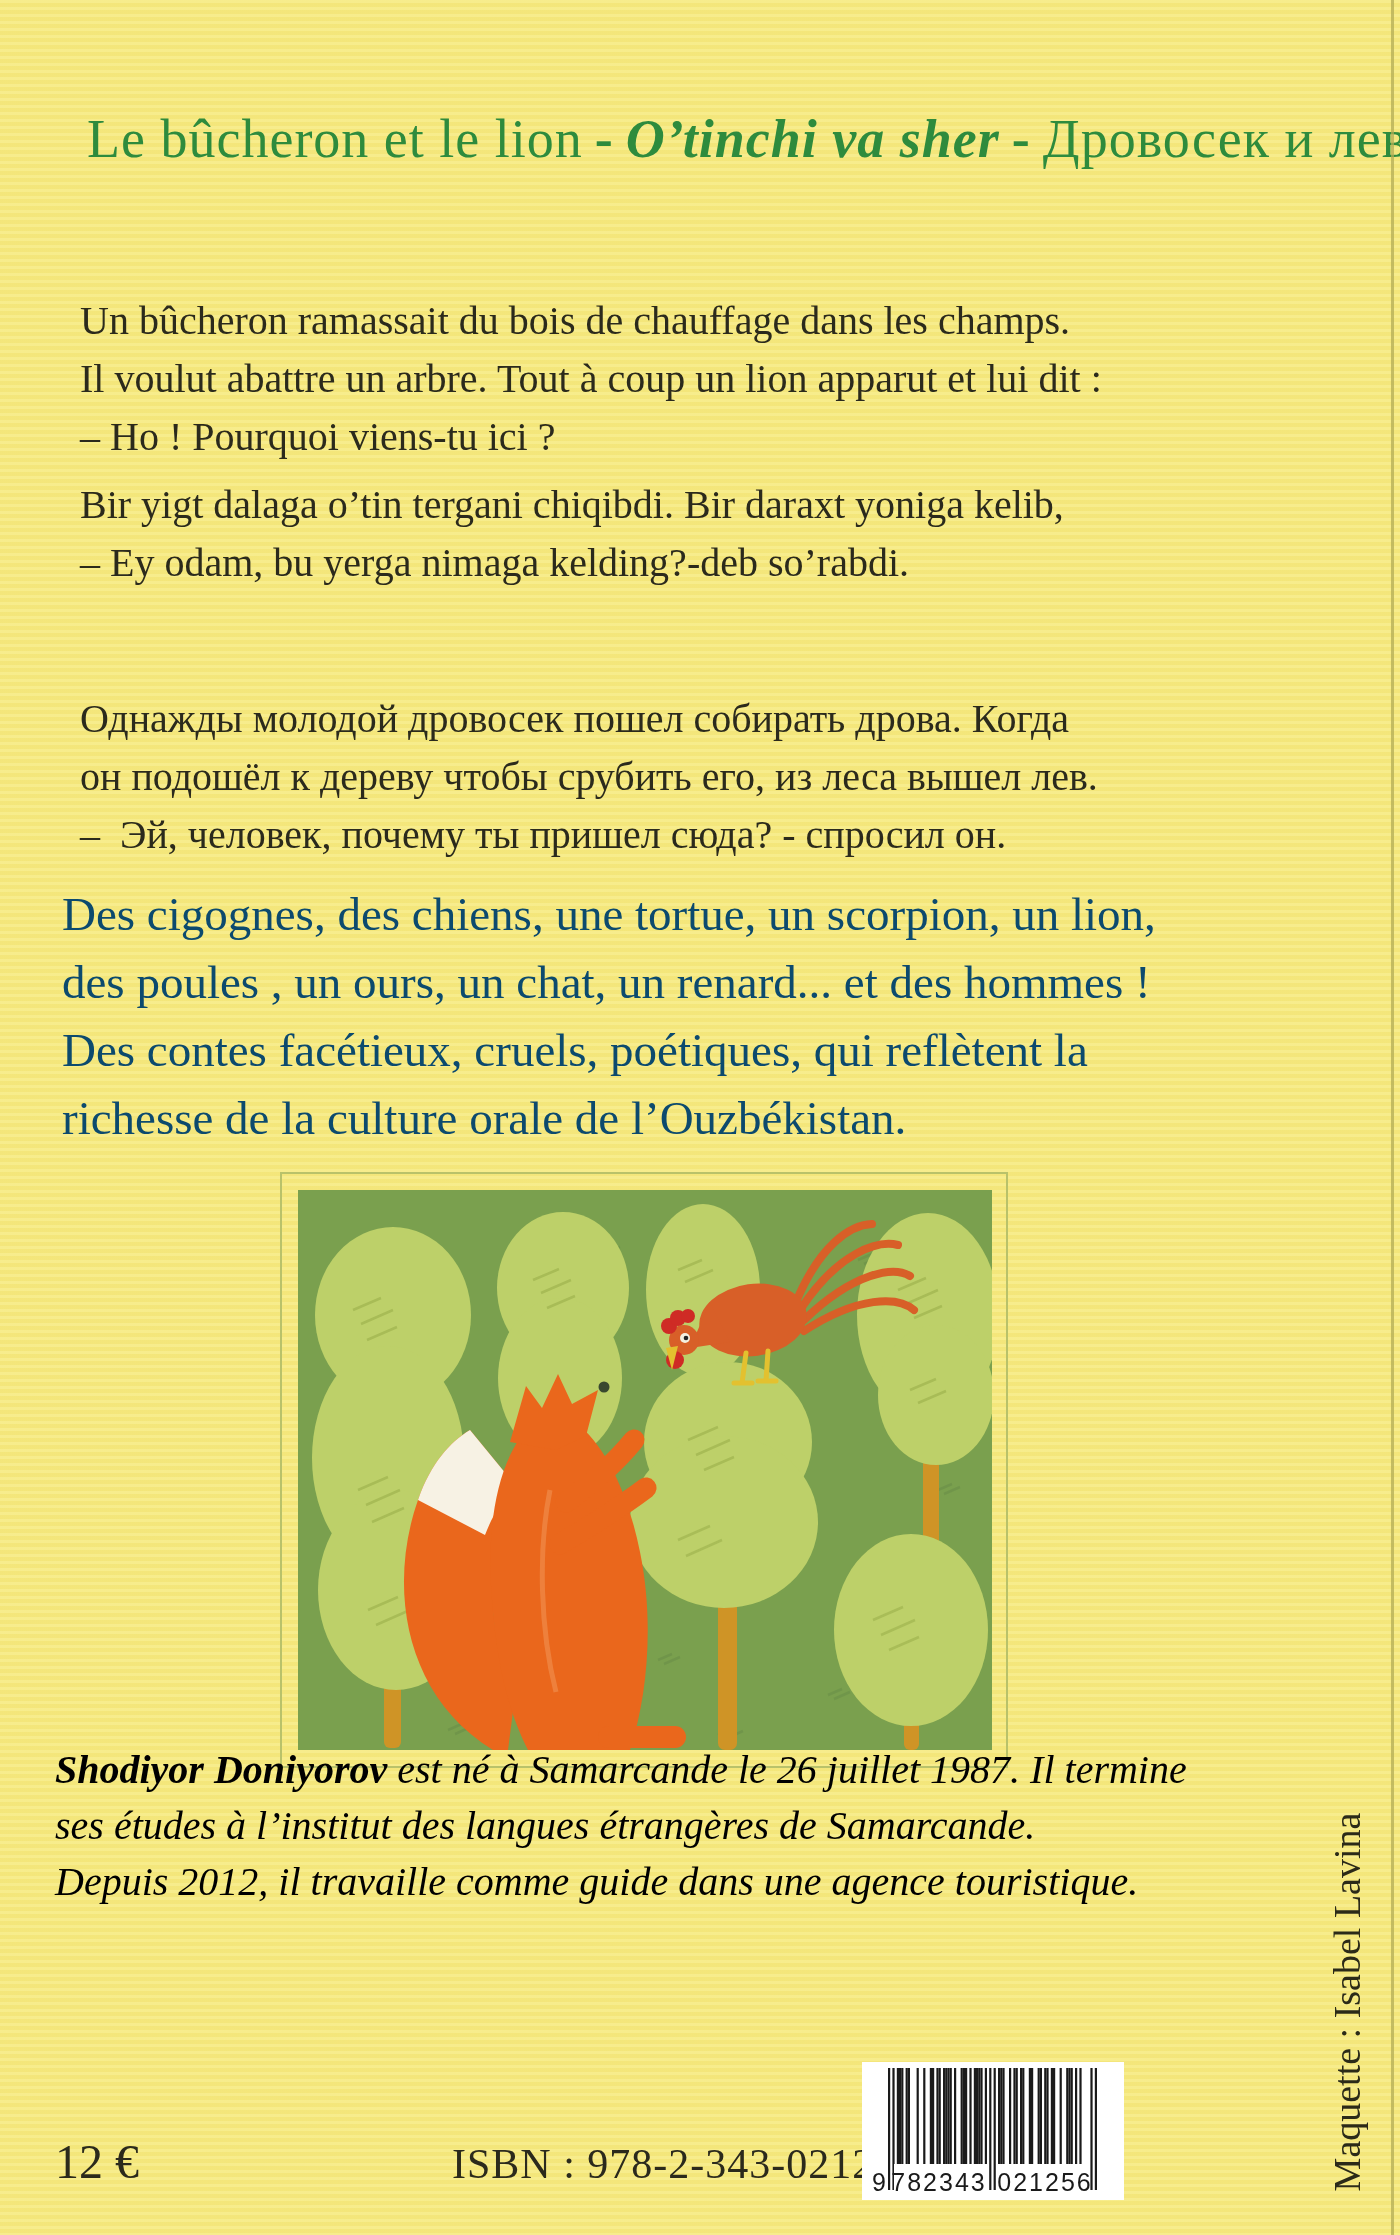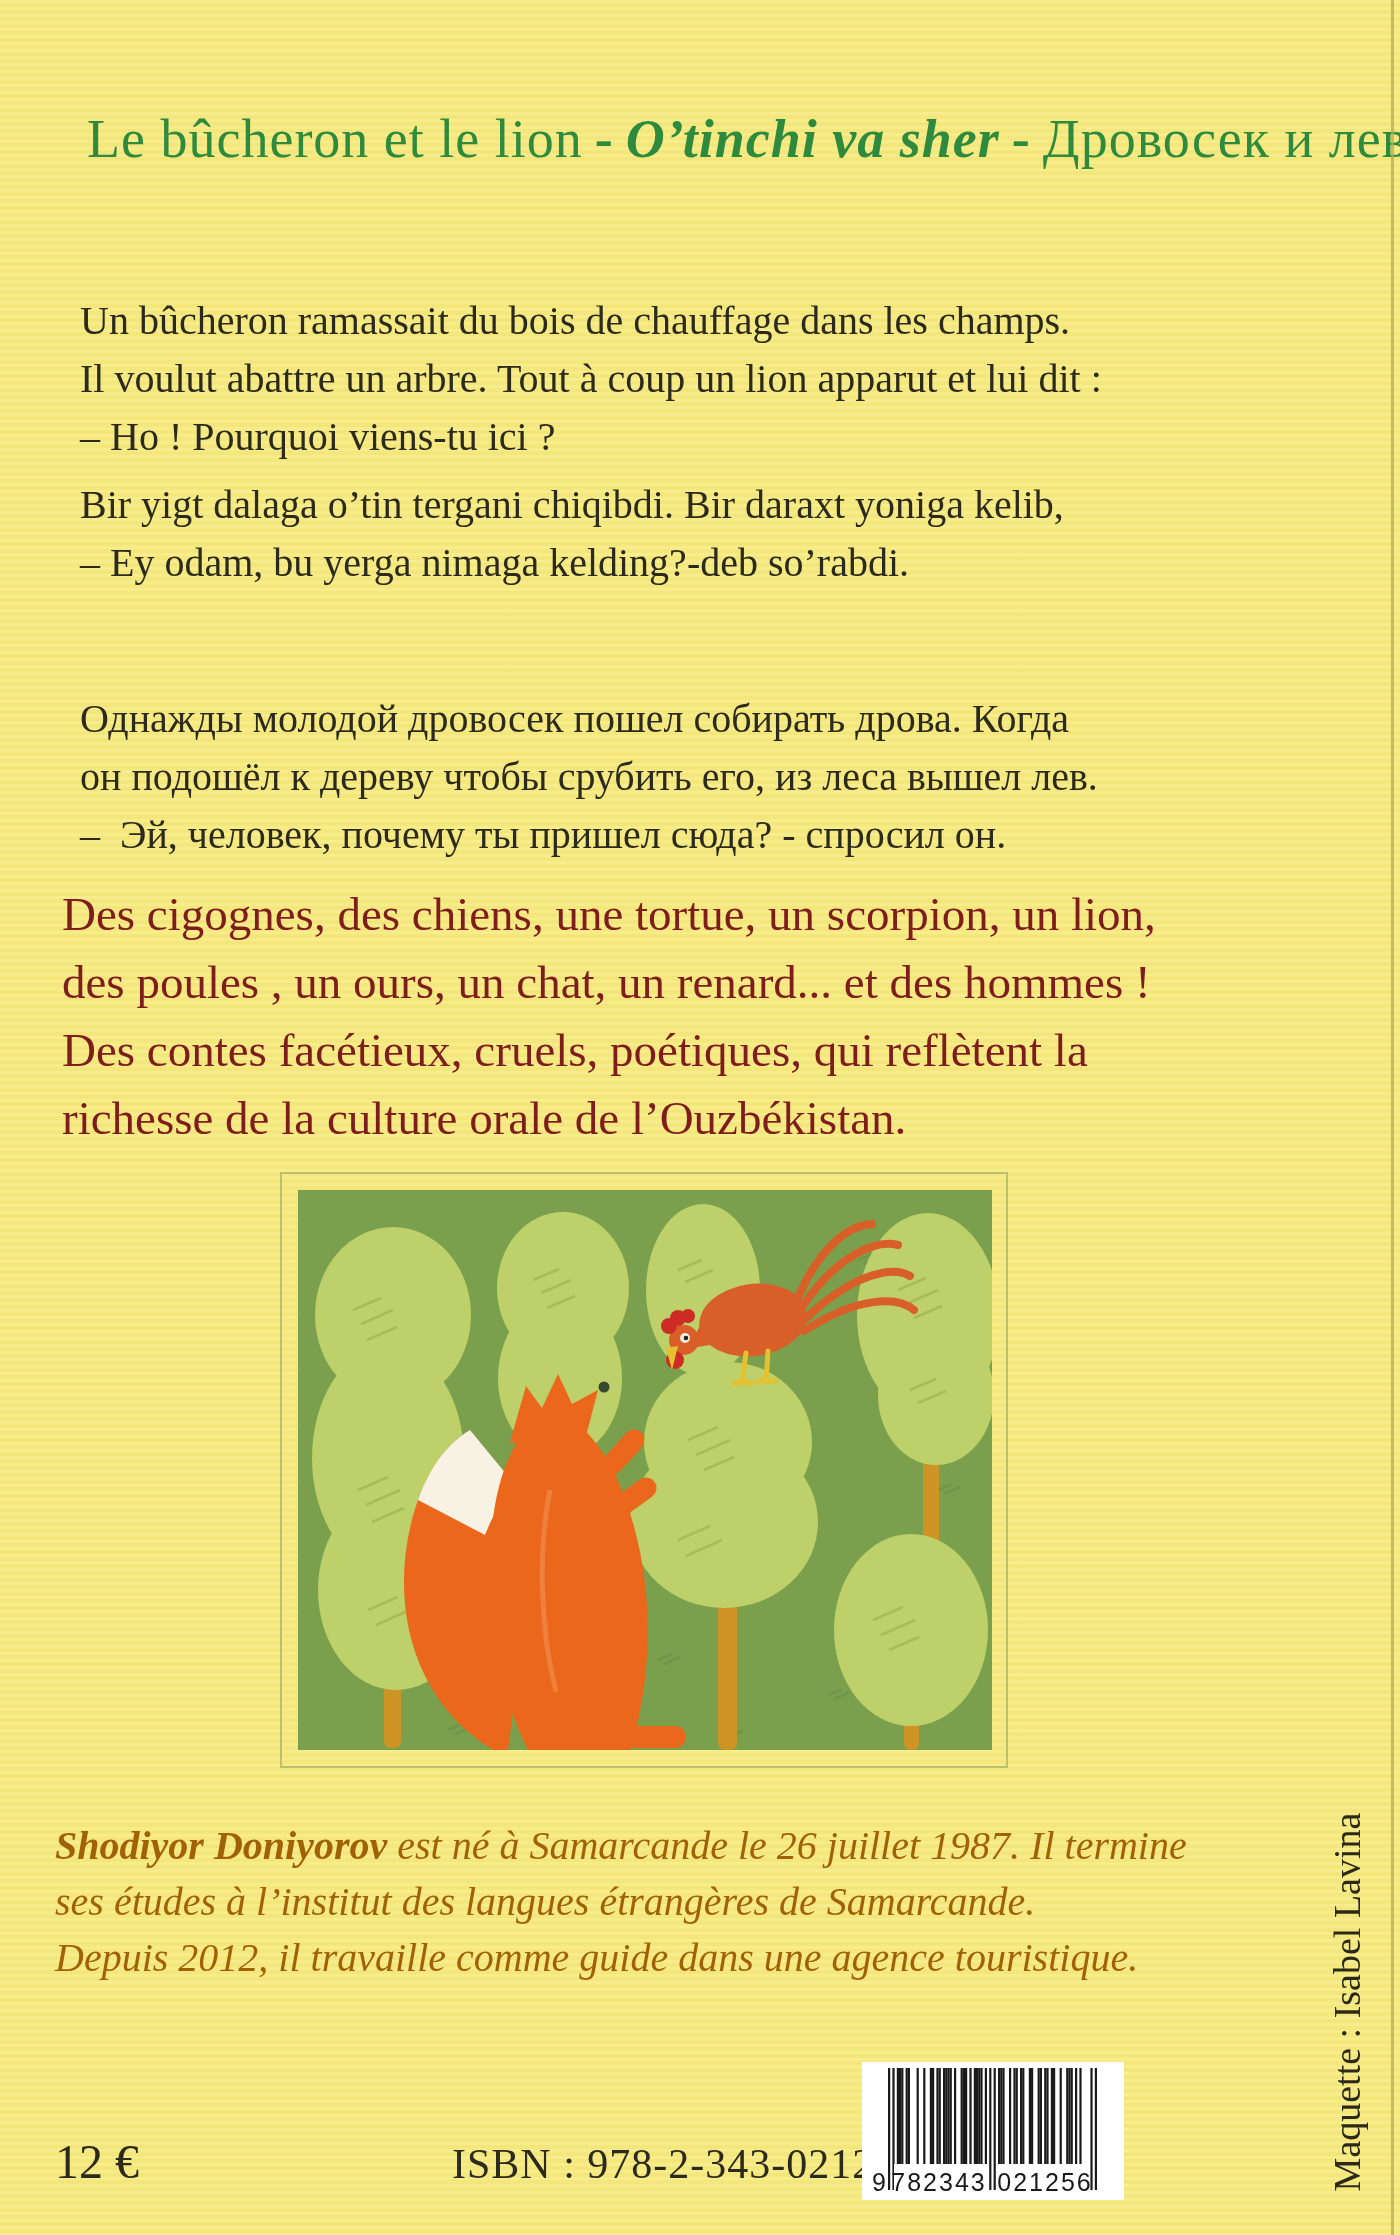--- a/index.html
+++ b/index.html
@@ -29,38 +29,38 @@
     margin-top:22px;font-size:56px;font-style:italic;font-weight:bold;
     letter-spacing:2px;
   }
   .story{position:absolute;left:80px;width:1180px;line-height:58px;font-size:40px;}
   .story .line{white-space:pre;}
   .story-fr{top:292px;}
   .story-uz{top:476px;}
   .story-ru{top:690px;}
   .blurb{
     position:absolute;left:62px;top:880px;width:1180px;
-    font-size:47px;line-height:68px;color:#7f1d1d;
+    font-size:47px;line-height:68px;color:#0c4a6e;
   }
   .blurb .line{white-space:pre;}
 
   
   .illu-frame{
     position:absolute;left:280px;top:1172px;width:724px;height:592px;
     border:2px solid #b9c26a;
   }
   .illu{
     position:absolute;left:298px;top:1190px;width:694px;height:560px;
     display:block;
   }
 
   
   .bio{
-    position:absolute;left:55px;top:1818px;width:1200px;
-    font-size:40px;line-height:56px;font-style:italic;color:#a16207;
+    position:absolute;left:55px;top:1742px;width:1200px;
+    font-size:40px;line-height:56px;font-style:italic;color:#000000;
   }
   .bio .line{white-space:pre;}
   .bio .author{font-weight:bold;}
 
   
   .price{position:absolute;left:55px;top:2134px;font-size:48px;}
   .isbn{position:absolute;left:452px;top:2140px;font-size:42px;letter-spacing:1px;}
   .barcode{
     position:absolute;left:862px;top:2062px;width:262px;height:138px;
     background:#ffffff;

